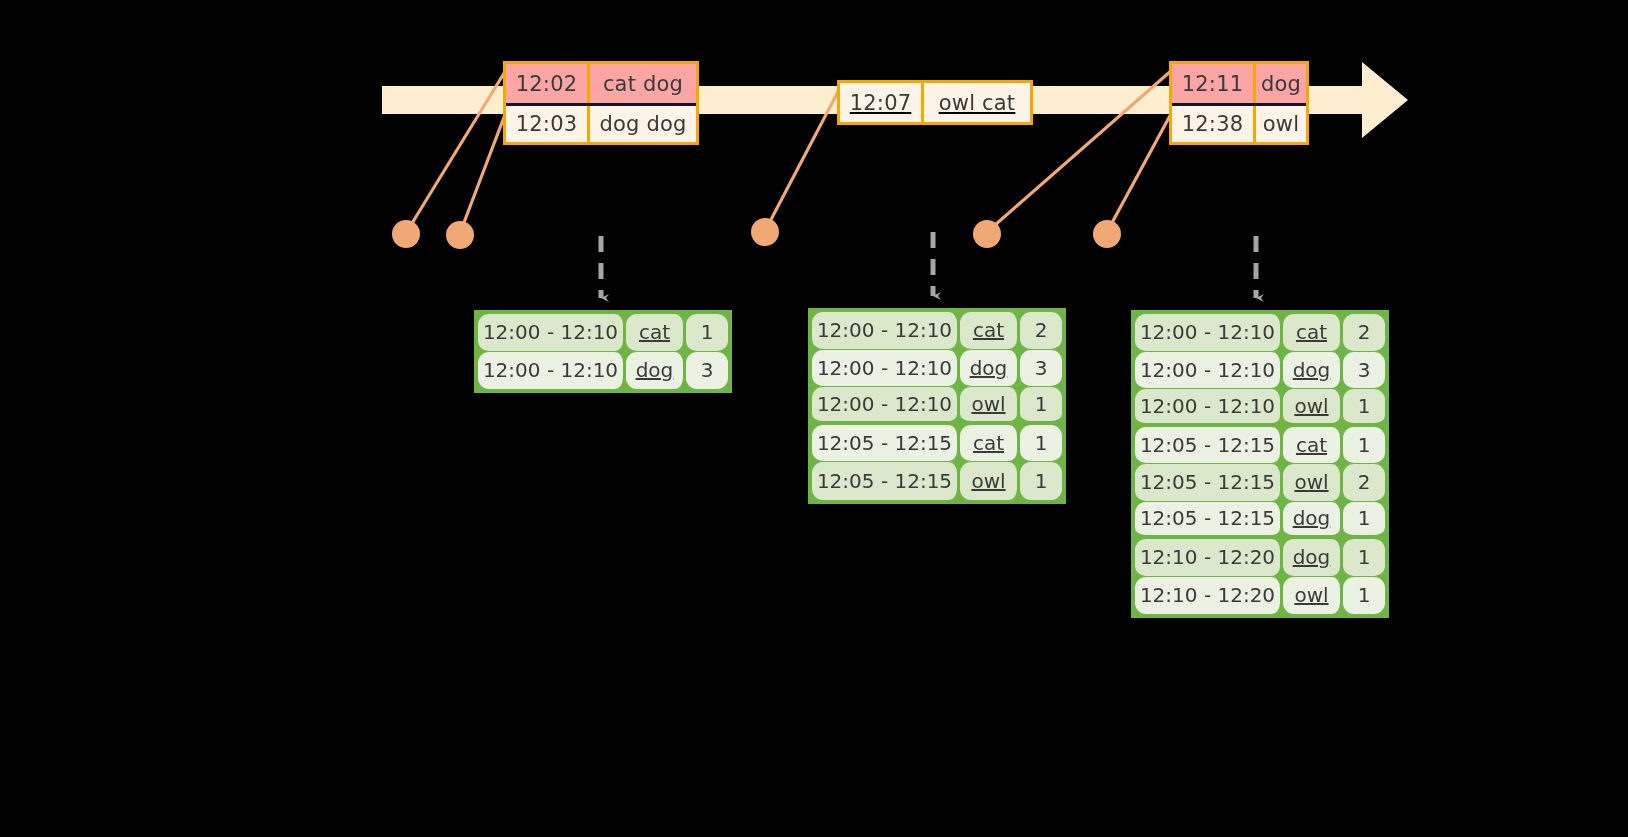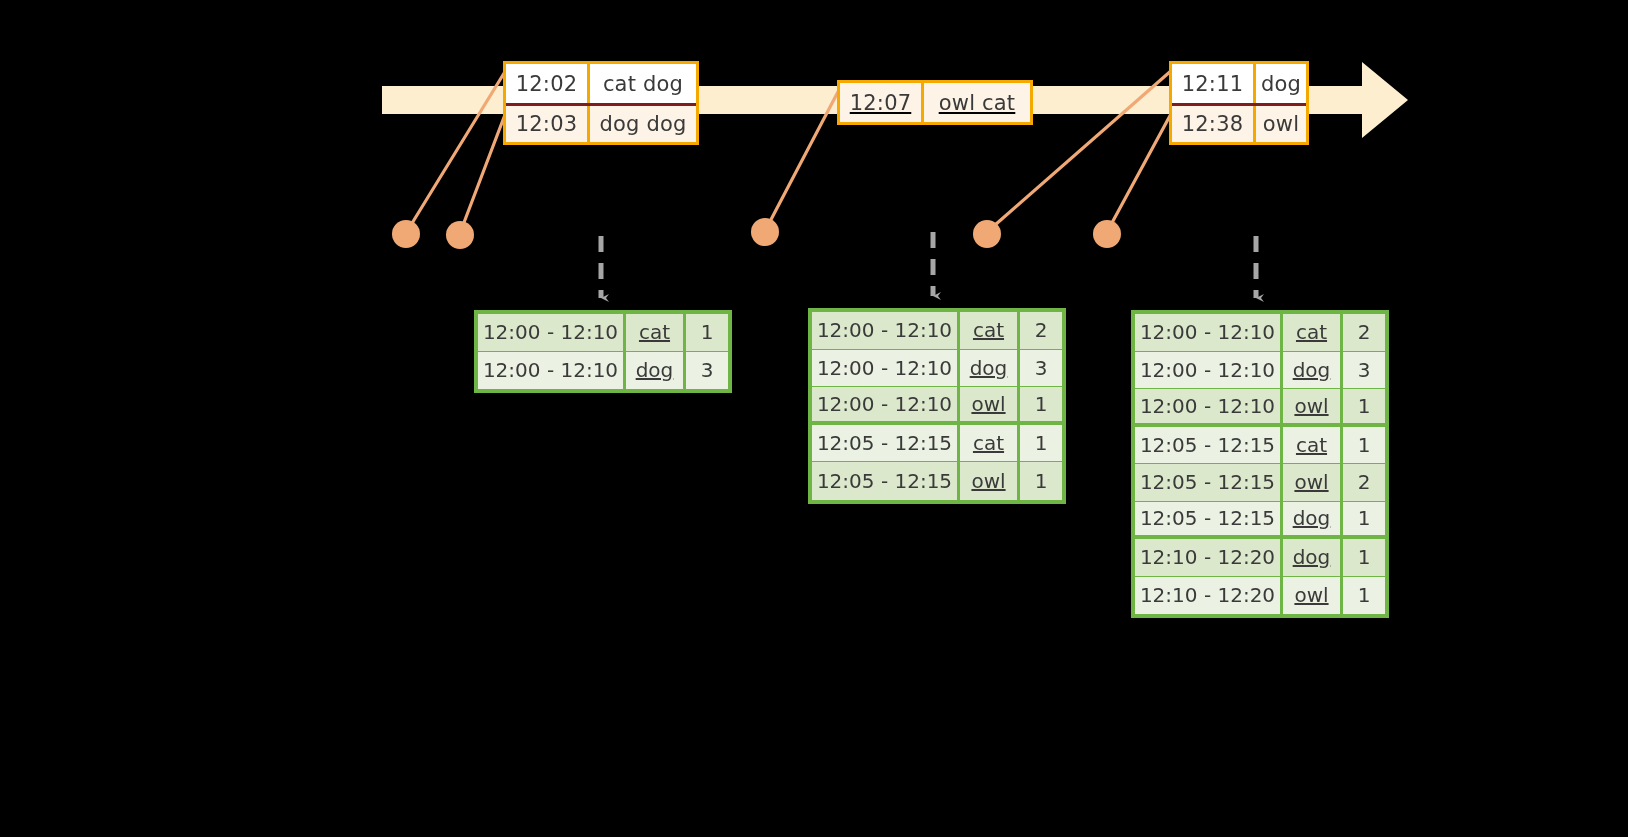--- a/index.html
+++ b/index.html
@@ -31,30 +31,30 @@
     background: #FDEBD3;
     display: flex;
     flex-direction: column;
     z-index: 6;
   }
   .event-row {
     display: flex;
     height: 39px;
   }
   .event-row + .event-row {
-    border-top: 3px solid #7f1d1d;
+    border-top: 3px solid #0f172a;
   }
   .event-row.alt .ev-time, .event-row.alt .ev-text { background: #FDF3E7; }
   .ev-time, .ev-text {
     display: flex;
     align-items: center;
     justify-content: center;
     font-size: 21px;
     color: #3a3a3a;
-    background: #ffffff;
+    background: #fca5a5;
     letter-spacing: 0.2px;
   }
   .ev-time { width: 84px; border-right: 3px solid #F5A800; }
   .ev-text { flex: 1; }
 
   
   .result-table {
     position: absolute;
     border: 4px solid #6FB545;
     background: #6FB545;
@@ -68,20 +68,21 @@
   }
   .rt-cell {
     display: flex;
     align-items: center;
     justify-content: center;
     font-size: 20px;
     color: #3a3a3a;
     background: #DCE8CC;
     border-right: 3px solid #6FB545;
     border-bottom: 1px solid #6FB545;
+    border-radius: 11px;
   }
   .rt-row.light .rt-cell { background: #EBF1E3; }
   .rt-row.groupend .rt-cell { border-bottom: 4px solid #6FB545; }
   .rt-cell.c-range { width: 148px; }
   .rt-cell.c-key   { width: 60px; text-decoration: underline; }
   .rt-cell.c-val   { width: 42px; border-right: none; }
   .rt-row:last-child .rt-cell { border-bottom: none; }
 </style>
 </head>
 <body>

